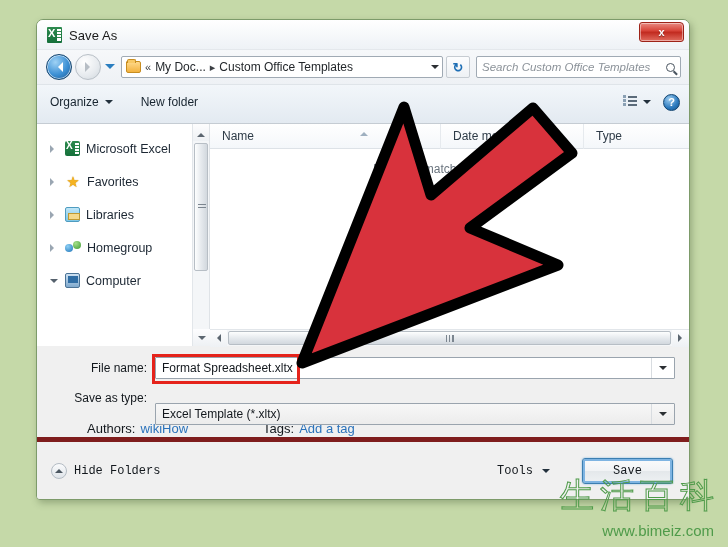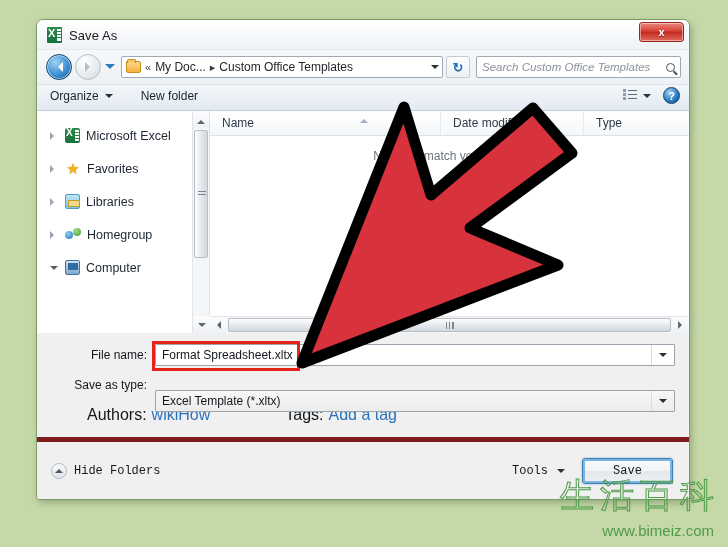--- a/index.html
+++ b/index.html
@@ -109,21 +109,21 @@
     border:1px solid #a0aab4; border-radius:2px; margin-left:3px;
     display:flex; align-items:center; padding:0 5px;
     font-size:11.5px; font-style: italic; color:#8b9299;
   }
   .search-label { flex:1; white-space:nowrap; overflow:hidden; }
   .mag { width:9px;height:9px;border:1.6px solid #4a5560;border-radius:50%;position:relative;flex:none;}
   .mag::after { content:"";position:absolute;right:-4px;bottom:-3px;width:5px;height:1.6px;background:#4a5560;transform:rotate(45deg);}
 
   
   .toolbar {
-    height: 27px; display:flex; align-items:center;
+    height: 40px; display:flex; align-items:center;
     background: linear-gradient(to bottom,#f2f6fa,#e3eaf1);
     border-top:1px solid #dfe4e9; border-bottom:1px solid #c5ccd3;
     padding: 0 9px 4px 13px; font-size:12px; color:#17242f;text-align:center;
   }
   .tb-item { display:flex; align-items:center; gap:6px; cursor:pointer; margin-right:28px; }
   .tb-caret { width:0;height:0;border:4px solid transparent;border-top-color:#23313d;margin-top:4px;}
   .tb-right { margin-left:auto; display:flex; align-items:center; gap:12px; }
   .view-ico { width:14px;height:12px;position:relative; }
   .view-ico i { position:absolute; left:5px; width:9px;height:1.5px;background:#5b6b7a; display:block;}
   .view-ico i:nth-child(1){top:0}.view-ico i:nth-child(2){top:4px}.view-ico i:nth-child(3){top:8px}
@@ -215,37 +215,37 @@
           border:1px solid #9aa4ae; border-radius:1px; background:#fff; position:relative; }
   .fctl.grey { background: linear-gradient(to bottom,#f7f7f7,#ececec); margin-top: 32px; }
   .fctl-text { padding-left:6px; font-size:12px; color:#13181d; }
   .fctl-caret { position:absolute; right:7px; top:8px; width:0;height:0;
                 border:4px solid transparent; border-top-color:#2b2f33;}
   .fctl-divider { position:absolute; right:22px; top:0; bottom:0; width:1px; background:#d8dce0; }
   .highlight-box {
     position:absolute; left:-4px; top:-4px; width:148px; height:30px;
     border:3px solid #e5231b; pointer-events:none;
   }
-  .meta { display:flex; align-items:center; height:26px; font-size:16px; color:#13181d; padding-left:36px;}
+  .meta { display:flex; align-items:center; height:26px; font-size:13px; color:#13181d; padding-left:36px;}
   .meta-k { color:#13181d; }
   .meta-v { color:#2a72bb; margin-left:5px; cursor:pointer; }
   .meta-tags { margin-left:75px; display:flex; }
 
   
   .footer {
     position:absolute; left:0; right:0; bottom:0; height:62px;
     background:#f0f0f0; border-top:5px solid #7f1d1d;
     display:flex; align-items:center; padding: 0 16px 0 14px; font-family: Liberation Mono, monospace;
   }
   .hide-folders { display:flex; align-items:center; gap:7px; font-size:12px; color:#13181d; cursor:pointer; }
   .hf-circle { width:16px;height:16px;border-radius:50%;
     background:linear-gradient(to bottom,#fafbfc,#dfe4e9); border:1px solid #b4bcc4;
     display:flex;align-items:center;justify-content:center; flex:none;}
   .hf-up { width:0;height:0;border:4px solid transparent;border-bottom-color:#4b5660;margin-bottom:3px;}
-  .foot-right { margin-left:auto; display:flex; align-items:center; gap:13px; }
+  .foot-right { margin-left:auto; display:flex; align-items:center; gap:28px; }
   .tools { display:flex; align-items:center; gap:9px; font-size:12px; color:#13181d; cursor:pointer; margin-right:4px;}
   .tools-caret { width:0;height:0;border:4px solid transparent;border-top-color:#23313d;margin-top:4px;}
   .btn {
     width: 91px; height: 26px; font-size:12px; color:#13181d;
     display:flex;align-items:center;justify-content:center; cursor:pointer;
     background:linear-gradient(to bottom,#fafbfc 0%,#f1f3f5 48%,#e4e8eb 52%,#eef1f3 100%);
     border:1px solid #a6aeb6; border-radius:3px;
   }
   .btn.primary { box-shadow: 0 0 0 2px #7eb4e2 inset, 0 0 2px rgba(90,160,220,.8); border-color:#3c7fb1; }
 

